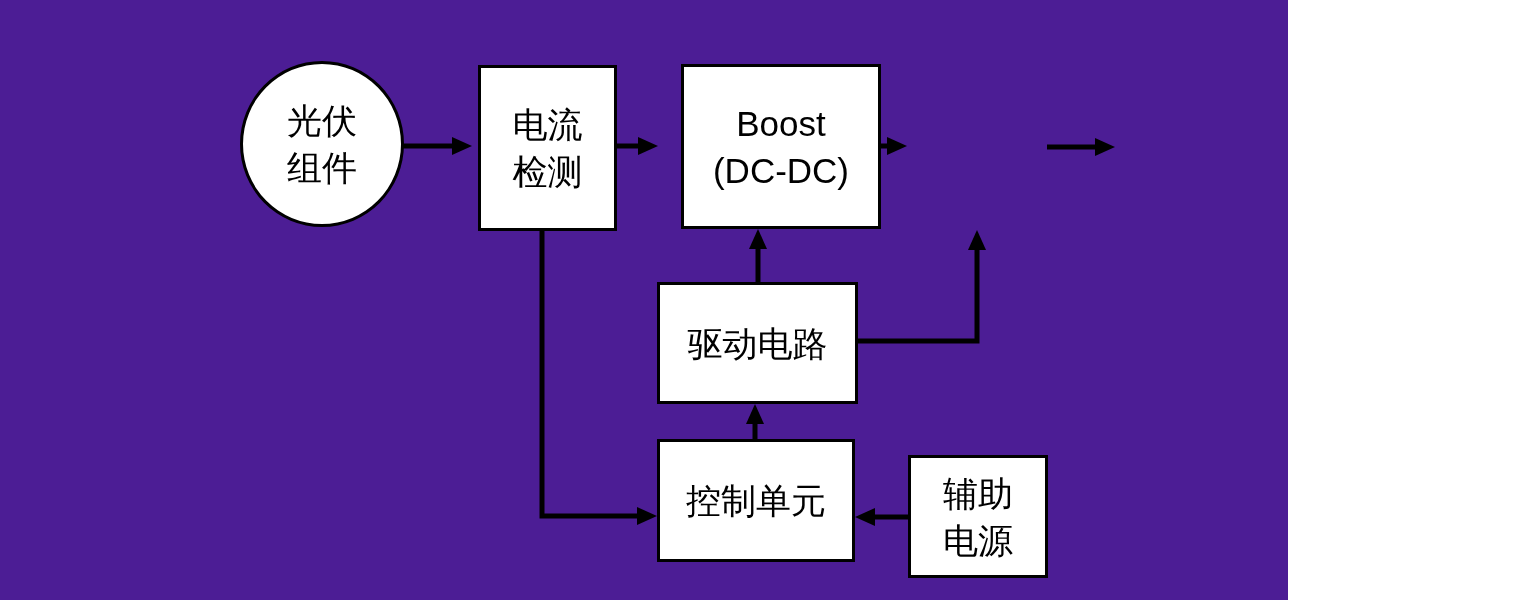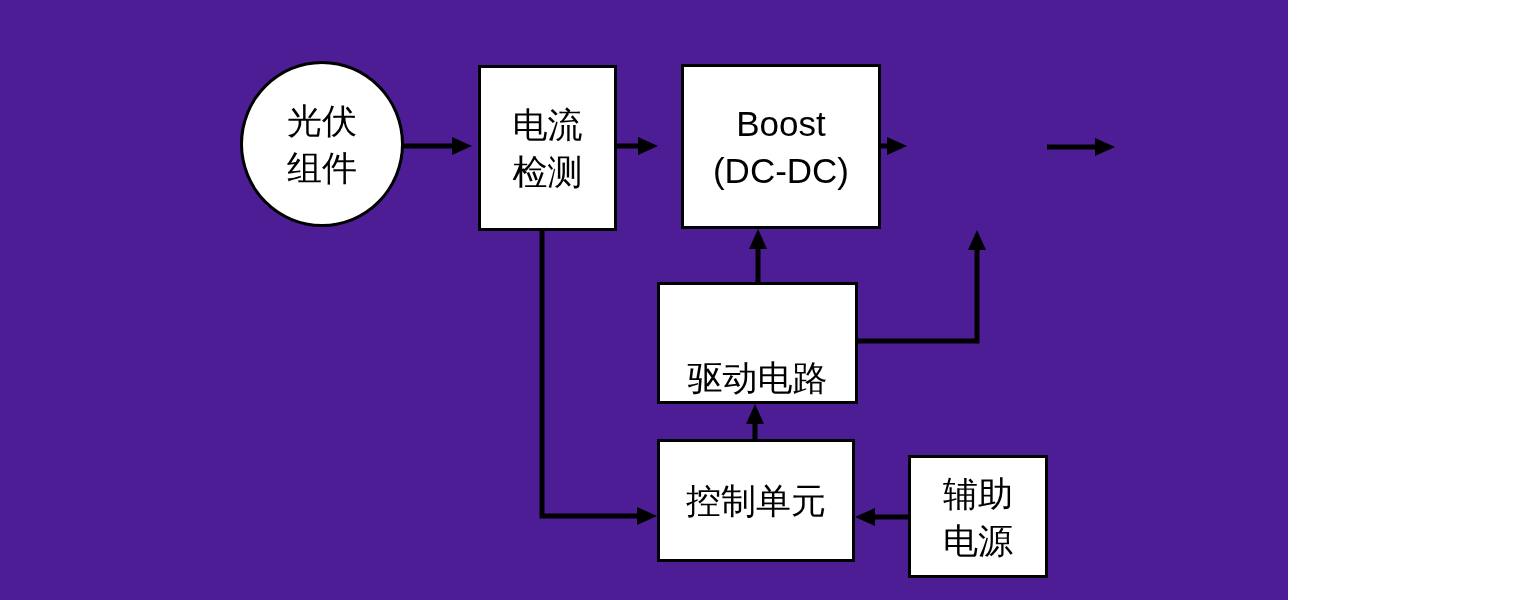--- a/index.html
+++ b/index.html
@@ -29,21 +29,21 @@
     white-space: pre-line;
     z-index: 2;
   }
   .node.circle { border-radius: 50%; }
 
   .node-pv       { left: 240px;  top: 61px;  width: 164px; height: 166px; }
   .node-current  { left: 472px;  top: 65px;  width: 139px; height: 166px; margin-left: 6px; }
   .node-boost    { left: 658px;  top: 64px;  width: 200px; height: 165px; margin-left: 23px; }
   .node-inverter { left: 907px;  top: 63px;  width: 140px; height: 166px; }
   .node-grid     { left: 1114px; top: 64px;  width: 160px; height: 164px; }
-  .node-drive    { left: 657px;  top: 282px; width: 201px; height: 122px; align-items: flex-end; }
+  .node-drive    { left: 657px;  top: 282px; width: 201px; height: 122px; }
   .node-control  { left: 657px;  top: 439px; width: 198px; height: 123px; }
   .node-aux      { left: 908px;  top: 455px; width: 140px; height: 123px; }
 
   svg.wires {
     position: absolute;
     left: 0; top: 0;
     width: 1520px;
     height: 600px;
     z-index: 1;
   }

